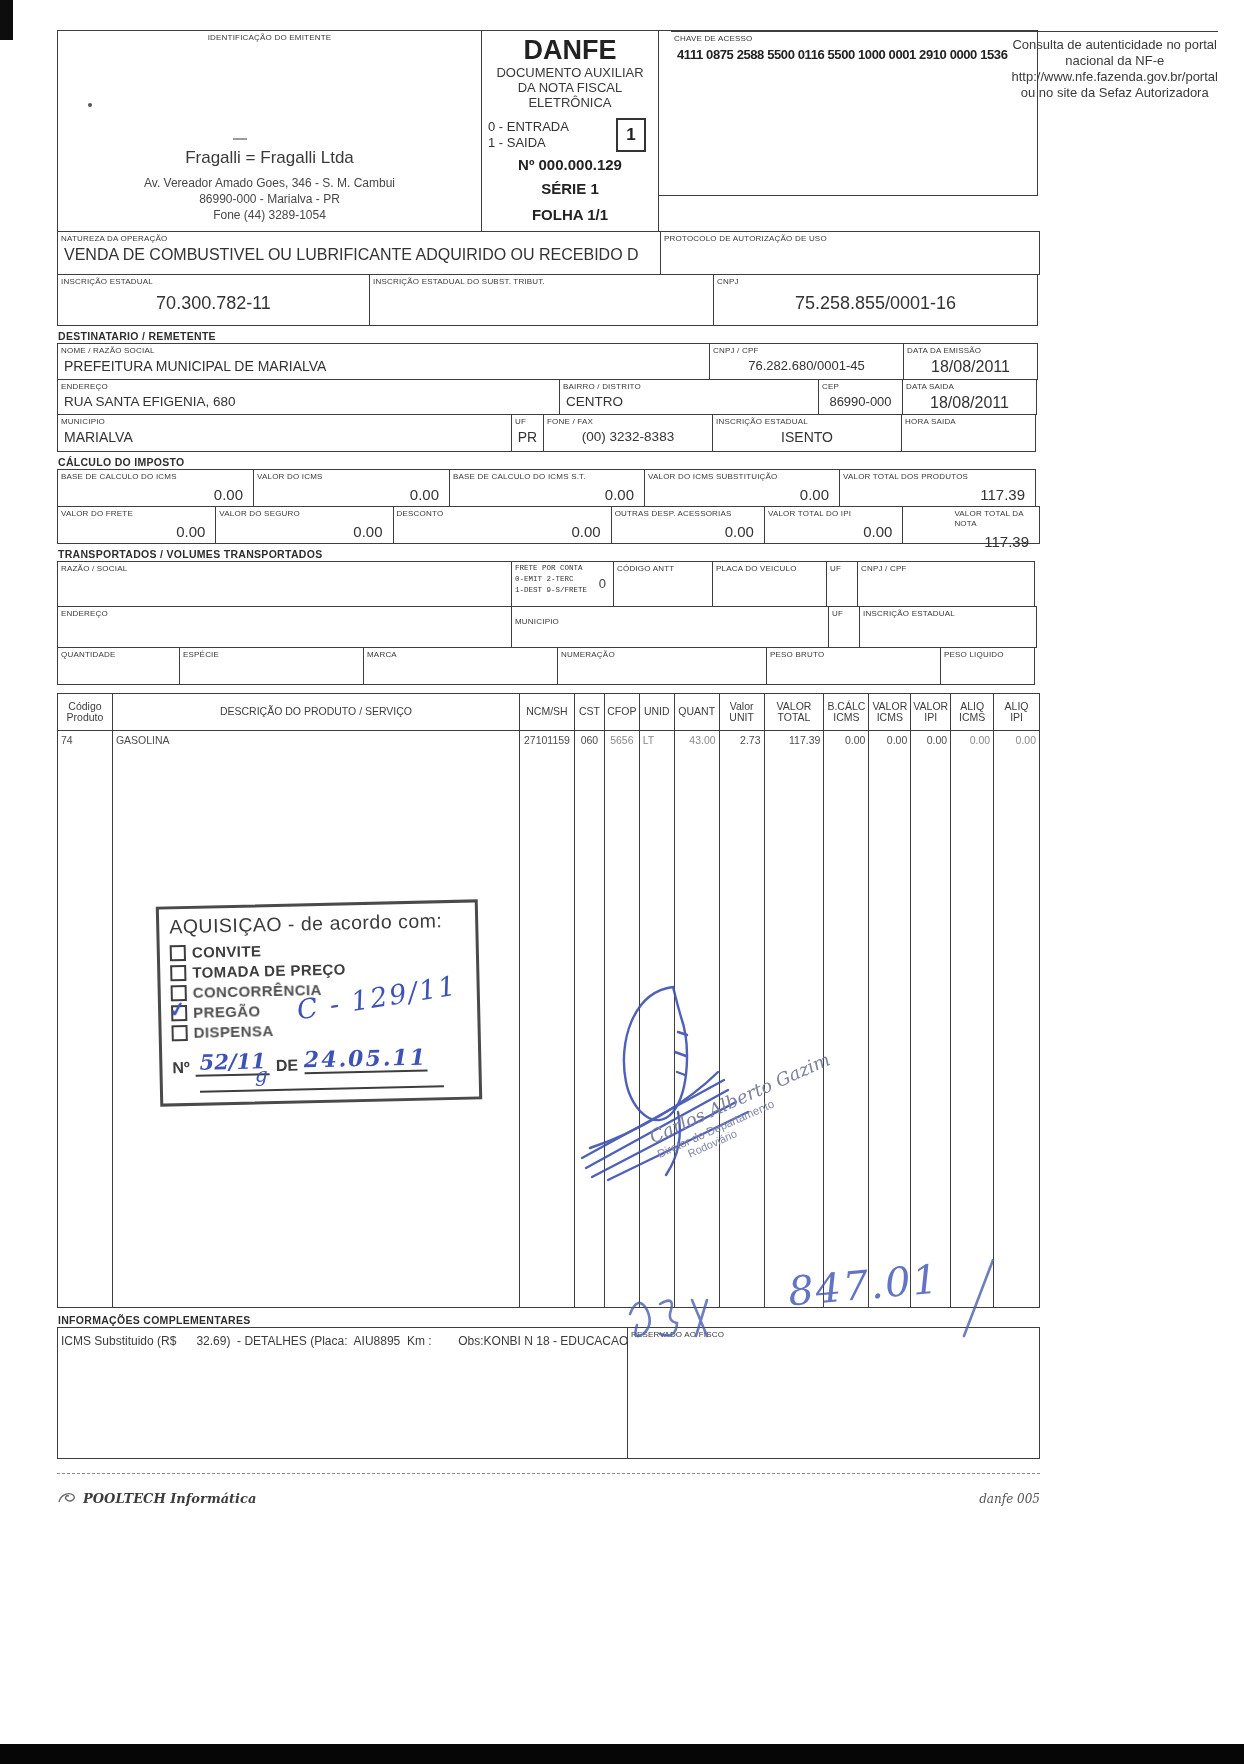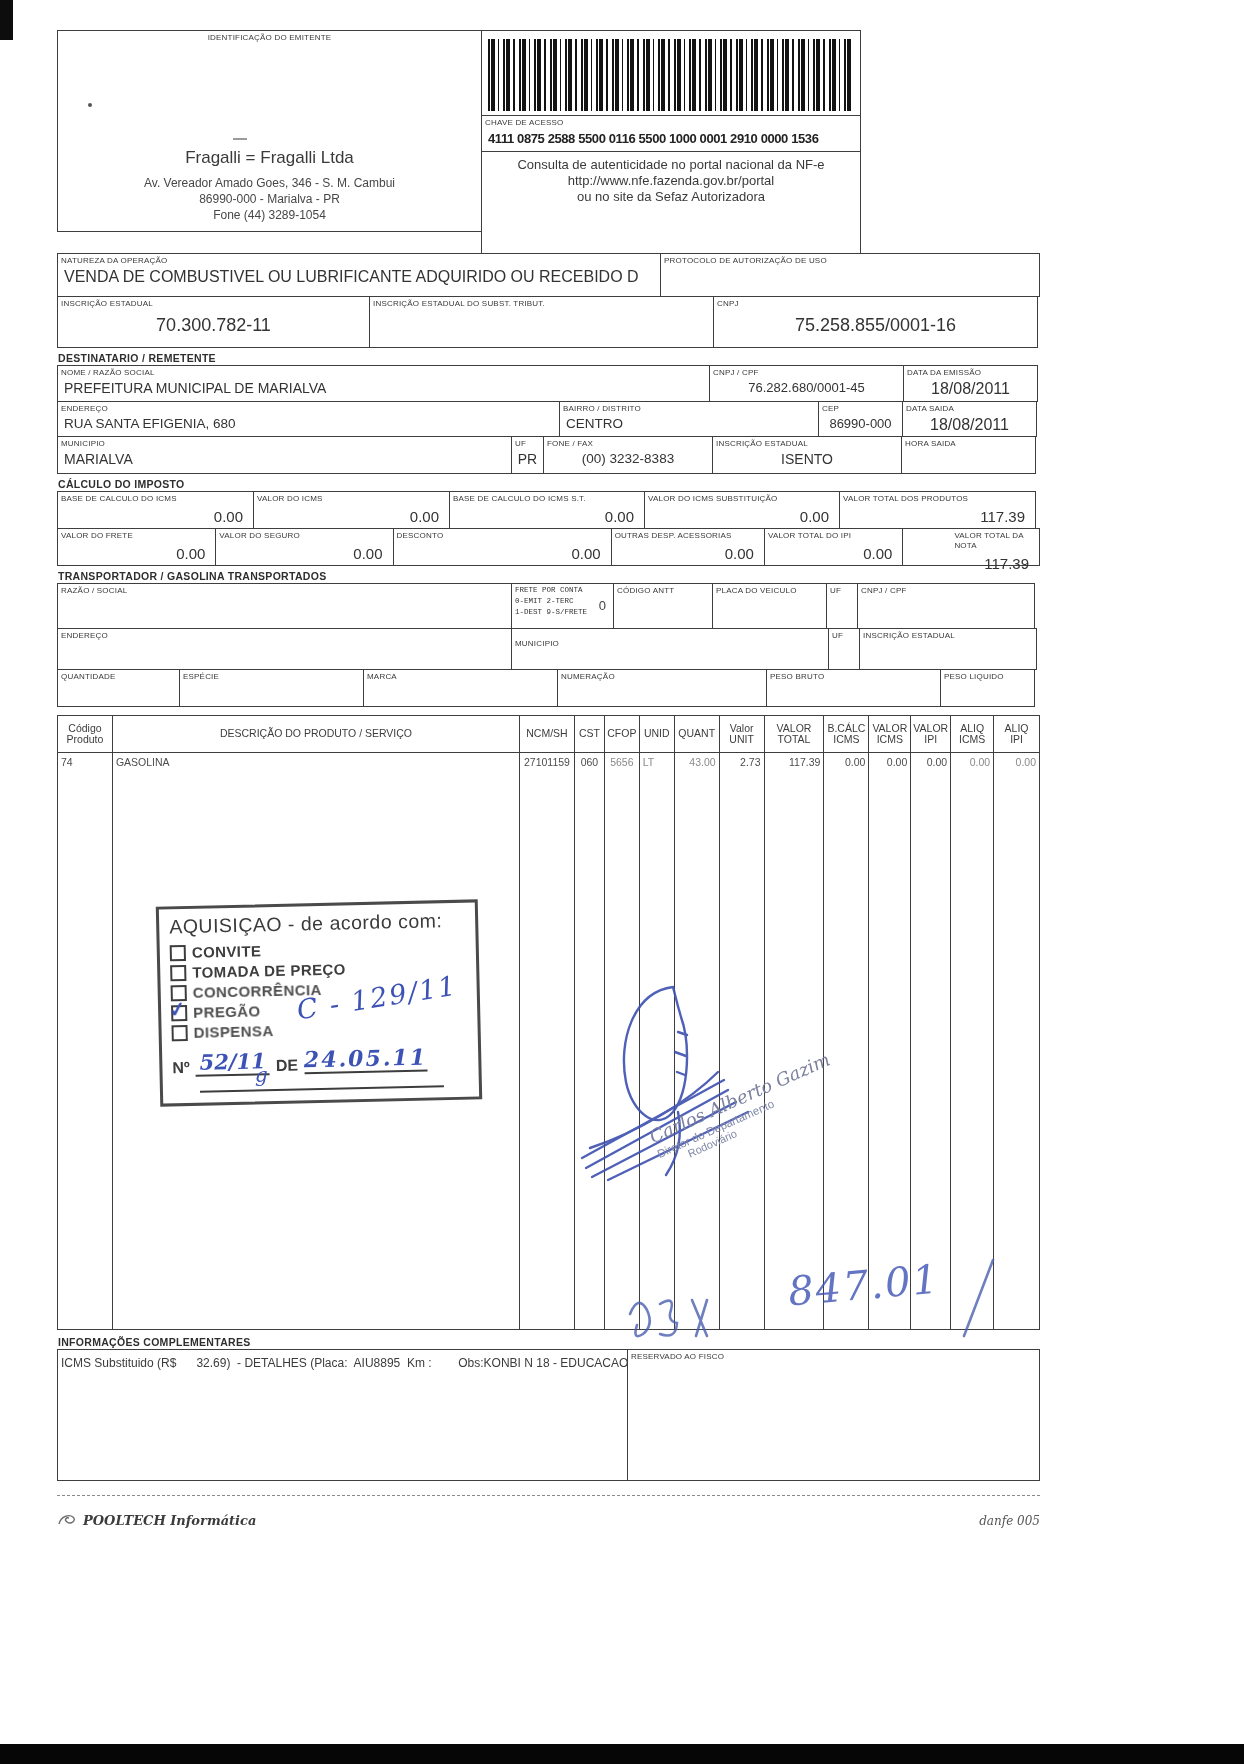--- a/index.html
+++ b/index.html
@@ -28,21 +28,21 @@
   .h-mid{width:178px;height:202px;padding-top:6px;box-sizing:border-box;}
   .danfe-title{font-size:27px;font-weight:bold;text-align:center;color:#222;line-height:26px;}
   .danfe-sub{font-size:13px;line-height:15px;text-align:center;white-space:pre-line;color:#3a3a3a;margin-top:2px;}
   .es-row{display:flex;align-items:center;margin:8px 4px 2px 6px;}
   .es-lines{flex:1;font-size:13px;line-height:16px;color:#333;}
   .tipo-box{width:26px;height:30px;border:2px solid #333;font-size:17px;font-weight:bold;
             display:flex;align-items:center;justify-content:center;margin-right:8px;color:#222;}
   .danfe-num{font-size:15px;font-weight:bold;text-align:center;margin-top:4px;color:#222;}
   .danfe-serie{font-size:15px;font-weight:bold;text-align:center;margin-top:7px;color:#222;}
   .danfe-folha{font-size:15px;font-weight:bold;text-align:center;margin-top:9px;color:#222;}
-  .h-right{width:380px;height:224px;display:flex;flex-direction:column;}
+  .h-right{width:380px;height:166px;display:flex;}
   .barcode{height:72px;margin:8px 6px 4px 6px;
     background:repeating-linear-gradient(90deg,#131313 0 2px,#fff 2px 3px,#131313 3px 7px,#fff 7px 10px,
       #131313 10px 11px,#fff 11px 15px,#131313 15px 17px,#fff 17px 18px,#131313 18px 22px,#fff 22px 25px,
       #131313 25px 27px,#fff 27px 31px);}
   .chave{border-top:1px solid #3e3e3e;}
   .chave-val{font-size:13px;font-weight:bold;letter-spacing:-.4px;color:#222;padding:3px 4px 5px 6px;white-space:nowrap;}
   .consulta{border-top:1px solid #3e3e3e;flex:1;font-size:13px;line-height:16px;text-align:center;
             color:#3a3a3a;padding-top:5px;}
   
   .tiny{font-family:"Liberation Mono",monospace;font-size:7.5px;line-height:9px;color:#333;padding:2px 0 0 3px;}
@@ -111,20 +111,36 @@
         <div class="emit-spacer">
           <span class="speck" style="left:30px;top:60px;width:4px;height:4px;"></span>
           <span class="speck" style="left:175px;top:95px;width:14px;height:2px;border-radius:0;background:#9a9a9a;"></span>
         </div>
         <div class="emit-name">Fragalli = Fragalli Ltda</div>
         <div class="emit-line">Av. Vereador Amado Goes, 346 - S. M. Cambui</div>
         <div class="emit-line">86990-000 - Marialva - PR</div>
         <div class="emit-line">Fone (44) 3289-1054</div>
       </div>
 
+      <div class="hcell h-mid">
+        <div class="danfe-title">DANFE</div>
+        <div class="danfe-sub">DOCUMENTO AUXILIAR
+DA NOTA FISCAL
+ELETRÔNICA</div>
+        <div class="es-row">
+          <div class="es-lines">
+            <div>0 - ENTRADA</div>
+            <div>1 - SAIDA</div>
+          </div>
+          <div class="tipo-box">1</div>
+        </div>
+        <div class="danfe-num">Nº 000.000.129</div>
+        <div class="danfe-serie">SÉRIE 1</div>
+        <div class="danfe-folha">FOLHA 1/1</div>
+      </div>
 
       <div class="hcell h-right">
         <div class="barcode"></div>
         <div class="chave">
           <span class="lbl">CHAVE DE ACESSO</span>
           <div class="chave-val">4111 0875 2588 5500 0116 5500 1000 0001 2910 0000 1536</div>
         </div>
         <div class="consulta">
           <div>Consulta de autenticidade no portal nacional da NF-e</div>
           <div>http://www.nfe.fazenda.gov.br/portal</div>
@@ -255,21 +271,21 @@
       <div class="f" style="width:140px;height:38px;">
         <span class="lbl">VALOR TOTAL DO IPI</span>
         <span class="num">0.00</span>
       </div>
       <div class="f" style="width:138px;height:38px;padding-left:48px;">
         <span class="lbl">VALOR TOTAL DA NOTA</span>
         <span class="num">117.39</span>
       </div>
     </div>
 
-    <div class="sect">TRANSPORTADOR / GASOLINA TRANSPORTADOS</div>
+    <div class="sect">TRANSPORTADOS / VOLUMES TRANSPORTADOS</div>
     <div class="r">
       <div class="f" style="width:455px;height:46px;">
         <span class="lbl">RAZÃO / SOCIAL</span>
       </div>
       <div class="f" style="width:103px;height:46px;">
         <div class="tiny">FRETE POR CONTA</div>
         <div class="tiny">0-EMIT 2-TERC</div>
         <div class="tiny">1-DEST 9-S/FRETE</div>
         <span class="frete-val">0</span>
       </div>

